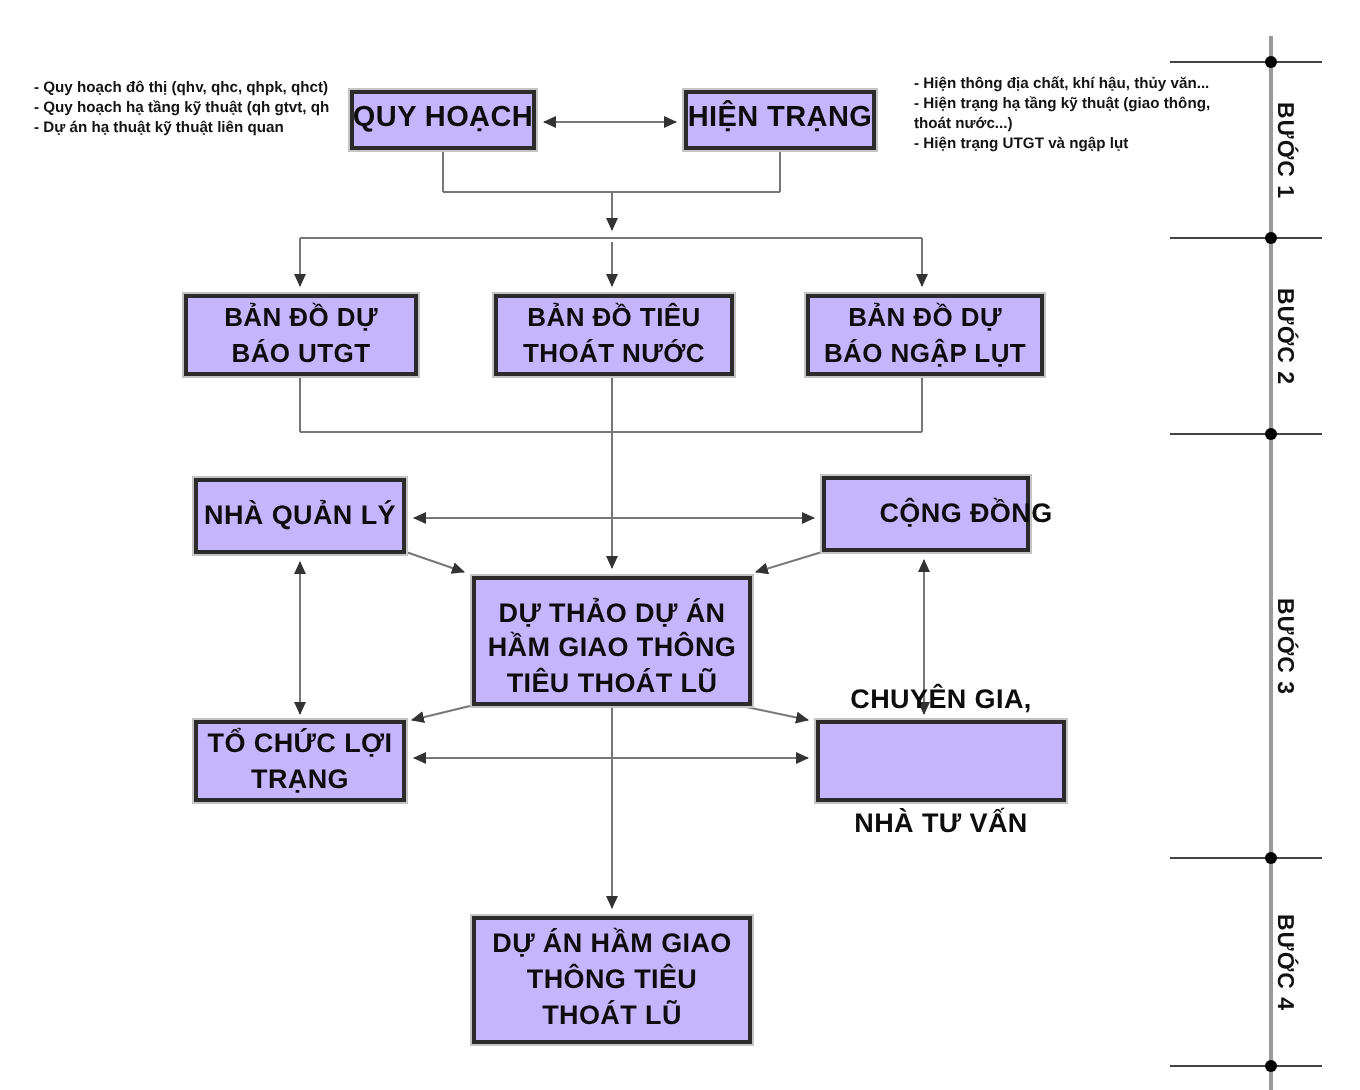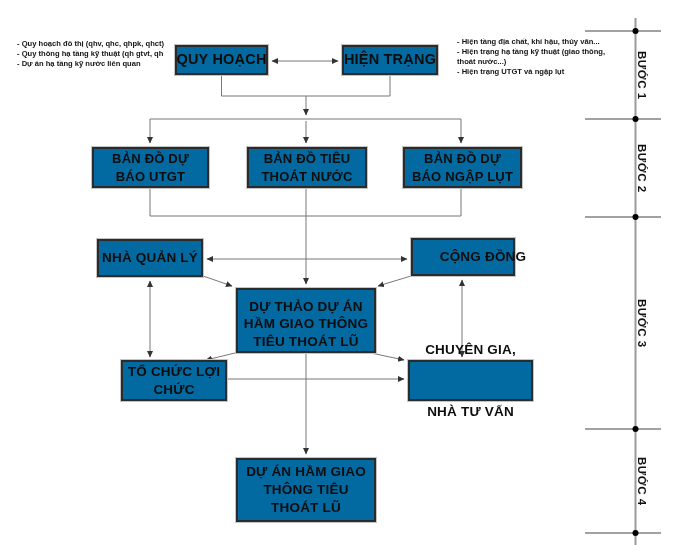--- a/index.html
+++ b/index.html
@@ -4,21 +4,21 @@
 <style>
   html,body{margin:0;padding:0;}
   body{
     width:680px;height:545px;position:relative;background:#ffffff;
     font-family:"Liberation Sans","DejaVu Sans",sans-serif;
     overflow:hidden;
   }
   #diagram{position:absolute;left:0;top:0;width:680px;height:545px;}
   svg.wires{position:absolute;left:0;top:0;z-index:1;}
   .box{
-    position:absolute;z-index:2;background:#0369a1;
+    position:absolute;z-index:2;background:#c4b5fd;
     border:2px solid #2b2b2b;box-shadow:0 0 0 1px #c4c4c4;
     display:flex;flex-direction:column;align-items:center;justify-content:center;
     text-align:center;font-weight:bold;color:#0d0d0d;box-sizing:border-box;
     letter-spacing:.2px;
   }
   .box .ln{white-space:nowrap;line-height:1.32;}
   .fs1{font-size:14.5px;}
   .fs2{font-size:13px;}
   .fs3{font-size:13.5px;}
   .annot{
@@ -95,25 +95,25 @@
       <line x1="411" y1="276" x2="378" y2="286" marker-end="url(#ah)"></line>
       <line x1="235" y1="353" x2="206" y2="360" marker-end="url(#ah)"></line>
       <line x1="371" y1="353" x2="404" y2="360" marker-end="url(#ah)"></line>
 
       <line x1="306" y1="353" x2="306" y2="454" marker-end="url(#ah)"></line>
     </g>
   </svg>
 
   <div class="annot" style="left:17px;top:39px;width:160px;">
     <div class="ln">- Quy hoạch đô thị (qhv, qhc, qhpk, qhct)</div>
-    <div class="ln">- Quy thông hạ tầng kỹ thuật (qh gtvt, qh</div>
-    <div class="ln">- Dự án hạ tầng kỹ nước liên quan</div>
+    <div class="ln">- Quy hoạch hạ tầng kỹ thuật (qh gtvt, qh</div>
+    <div class="ln">- Dự án hạ thuật kỹ thuật liên quan</div>
   </div>
   <div class="annot" style="left:457px;top:37px;width:150px;">
-    <div class="ln">- Hiện tầng địa chất, khí hậu, thủy văn...</div>
+    <div class="ln">- Hiện thông địa chất, khí hậu, thủy văn...</div>
     <div class="ln">- Hiện trạng hạ tầng kỹ thuật (giao thông,</div>
     <div class="ln">thoát nước...)</div>
     <div class="ln">- Hiện trạng UTGT và ngập lụt</div>
   </div>
 
   <div class="box fs1" style="left:175px;top:45px;width:93px;height:30px;">
     <div class="ln">QUY HOẠCH</div>
   </div>
   <div class="box fs1" style="left:342px;top:45px;width:96px;height:30px;">
     <div class="ln">HIỆN TRẠNG</div>
@@ -138,23 +138,23 @@
   <div class="box fs3" style="left:411px;top:238px;width:104px;height:38px;padding-left:40px;">
     <div class="ln">CỘNG ĐỒNG</div>
   </div>
 
   <div class="box fs3" style="left:236px;top:288px;width:140px;height:65px;justify-content:flex-end;">
     <div class="ln">DỰ THẢO DỰ ÁN</div>
     <div class="ln">HẦM GIAO THÔNG</div>
     <div class="ln">TIÊU THOÁT LŨ</div>
   </div>
 
-  <div class="box fs3" style="left:97px;top:360px;width:106px;height:41px;margin-left:24px;">
+  <div class="box fs3" style="left:97px;top:360px;width:106px;height:41px;">
     <div class="ln">TỔ CHỨC LỢI</div>
-    <div class="ln">CHỨC</div>
+    <div class="ln">TRẠNG</div>
   </div>
   <div class="box fs3" style="left:408px;top:360px;width:125px;height:41px;gap:44px;">
     <div class="ln">CHUYÊN GIA,</div>
     <div class="ln">NHÀ TƯ VẤN</div>
   </div>
 
   <div class="box fs3" style="left:236px;top:458px;width:140px;height:64px;">
     <div class="ln">DỰ ÁN HẦM GIAO</div>
     <div class="ln">THÔNG TIÊU</div>
     <div class="ln">THOÁT LŨ</div>

